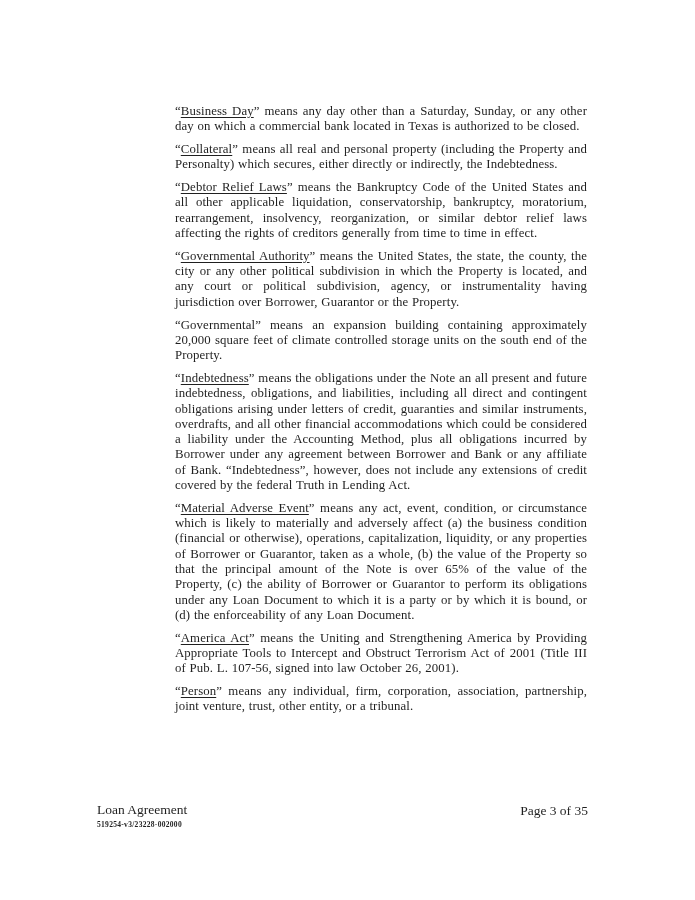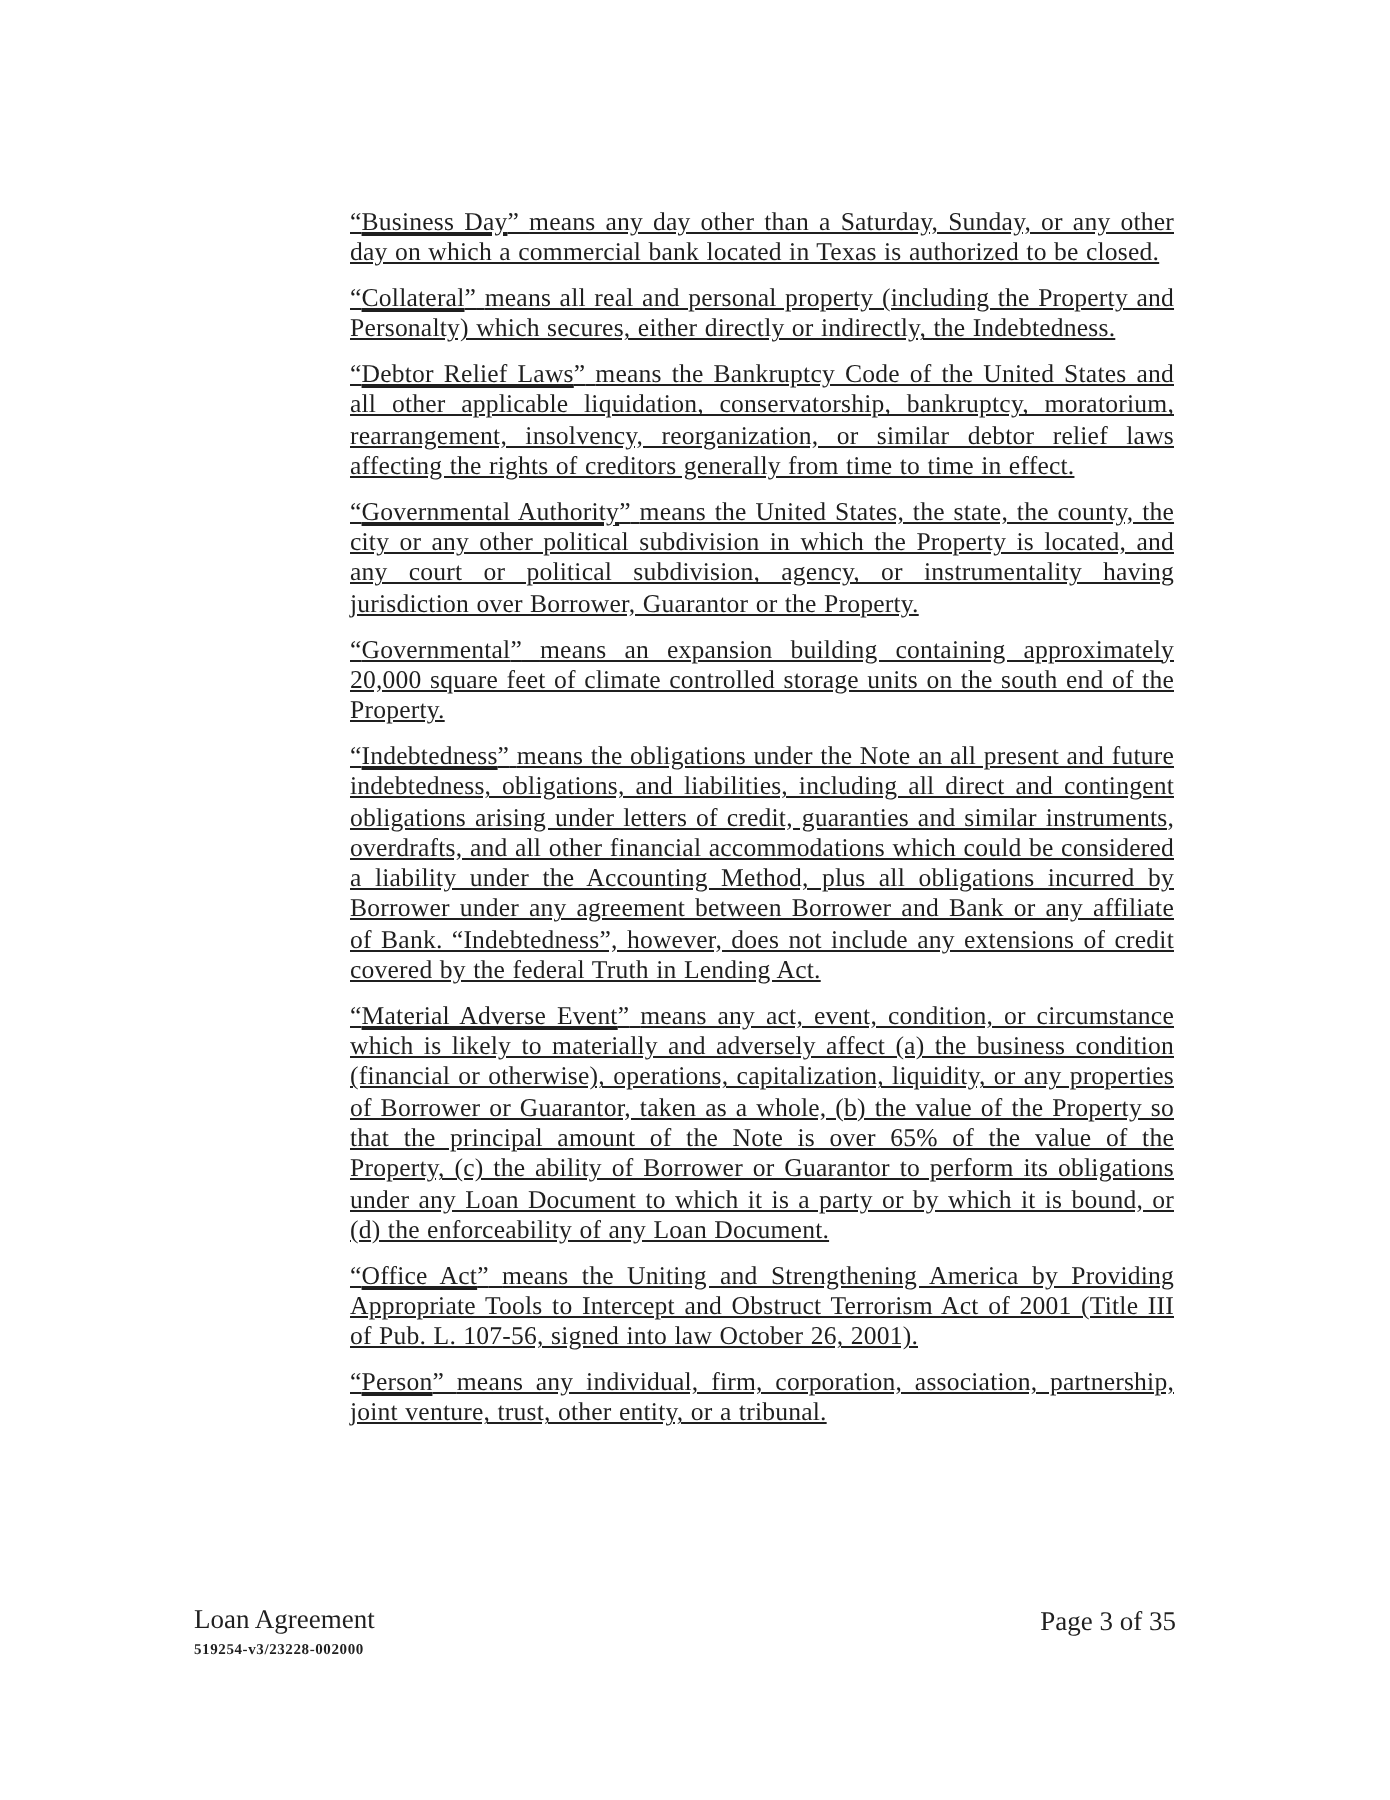--- a/index.html
+++ b/index.html
@@ -21,21 +21,20 @@
     left: 175px;
     width: 412px;
   }
   .para {
     margin: 0 0 7.5px 0;
     font-size: 12.8px;
     line-height: 15.3px;
     text-align: justify;
     letter-spacing: 0.1px;
     word-spacing: 0.4px;
-    text-decoration: underline;
   }
   .term { text-decoration: none; }
   .term.u { text-decoration: underline; text-underline-offset: 1.5px; }
   .def-body::before { content: " "; white-space: pre; }
   .footer-left {
     position: absolute;
     left: 97px;
     top: 802px;
   }
   .doc-title {
@@ -72,21 +71,21 @@
   <p class="para"><span class="quote">“</span><span class="term u">Governmental Authority</span><span class="quote">”</span><span class="def-body">means the United States, the state, the county, the city or any other political subdivision in which the Property is located, and any court or political subdivision, agency, or instrumentality having jurisdiction over Borrower, Guarantor or the Property.</span></p>
 
   <p class="para"><span class="quote">“</span><span class="term">Governmental</span><span class="quote">”</span><span class="def-body">means an expansion building containing approximately 20,000 square feet of climate controlled storage units on the south end of the Property.</span></p>
 
   <p class="para"><span class="quote">“</span><span class="term u">Indebtedness</span><span class="quote">”</span><span class="def-body">means the obligations under the Note an all present and future indebtedness, obligations, and liabilities, including all direct and contingent obligations arising under letters of credit, guaranties and similar instruments, overdrafts, and all other financial accommodations which could be considered a liability under the Accounting Method, plus all obligations incurred by Borrower under any agreement between Borrower and Bank or any affiliate of Bank. “Indebtedness”, however, does not include any extensions of credit covered by the federal Truth in Lending Act.</span></p>
 
   <p class="para"><span class="quote">“</span><span class="term u">Material Adverse Event</span><span class="quote">”</span><span class="def-body">means any act, event, condition, or circumstance which is likely to materially and adversely affect (a) the business condition (financial or otherwise), operations, capitalization, liquidity, or any properties of Borrower or Guarantor, taken as a whole, (b) the value of the Property so that the principal amount of the Note is over 65% of the value of the Property, (c) the ability of Borrower or Guarantor to perform its obligations under any Loan Document to which it is a party or by which it is bound, or (d) the enforceability of any Loan Document.</span></p>
 
 
 
-  <p class="para"><span class="quote">“</span><span class="term u">Office Act</span><span class="quote">”</span><span class="def-body">means the Uniting and Strengthening America by Providing Appropriate Tools to Intercept and Obstruct Terrorism Act of 2001 (Title III of Pub. L. 107-56, signed into law October 26, 2001).</span></p>
+  <p class="para"><span class="quote">“</span><span class="term u">America Act</span><span class="quote">”</span><span class="def-body">means the Uniting and Strengthening America by Providing Appropriate Tools to Intercept and Obstruct Terrorism Act of 2001 (Title III of Pub. L. 107-56, signed into law October 26, 2001).</span></p>
 
   <p class="para"><span class="quote">“</span><span class="term u">Person</span><span class="quote">”</span><span class="def-body">means any individual, firm, corporation, association, partnership, joint venture, trust, other entity, or a tribunal.</span></p>
 </main>
 
   <footer>
     <div class="footer-left">
       <div class="doc-title">Loan Agreement</div>
       <div class="doc-number">519254-v3/23228-002000</div>
     </div>
     <div class="page-indicator">Page 3 of 35</div>

